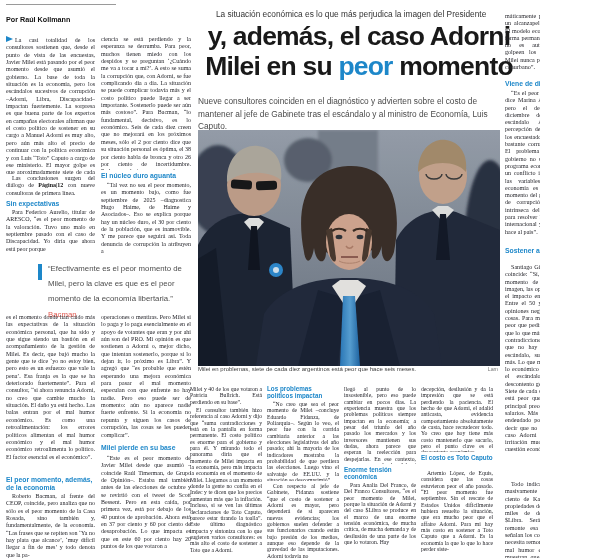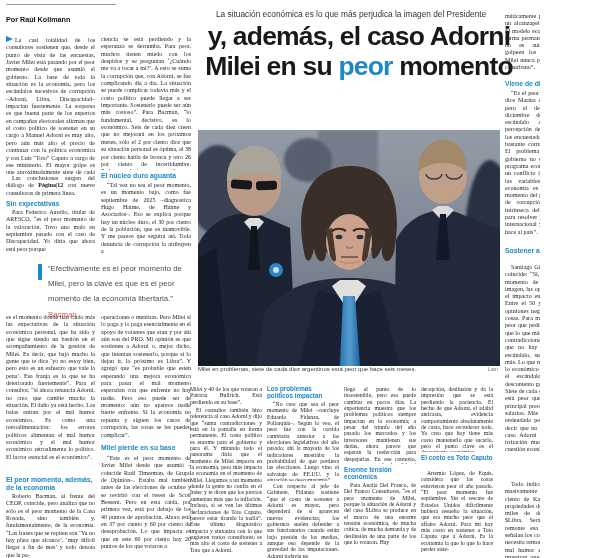--- a/index.html
+++ b/index.html
@@ -51,20 +51,21 @@
   <div class="rule" style="left:6px;top:4px;width:110px;"></div>
   <div class="rule" style="left:540px;top:8px;width:57px;"></div>
 
   <div class="byline" style="left:6px;top:15px;">Por Raúl Kollmann</div>
 
   <div class="kicker">La situación económica es lo que más perjudica la imagen del Presidente</div>
   <div class="headline">
     <div>y, además, el caso Adorni</div>
     <div><span>Milei en su </span><span class="accent">peor</span><span> momento</span></div>
   </div>
+  <div class="deck">Nueve consultores coinciden en el diagnóstico y advierten sobre el costo de mantener al jefe de Gabinete tras el escándalo y al ministro de Economía, Luis Caputo.</div>
 
   <div class="photo">
     <svg width="302" height="236" viewBox="0 0 302 236" xmlns="http://www.w3.org/2000/svg">
       <defs>
         <linearGradient id="bg" x1="0" y1="0" x2="0" y2="1">
           <stop offset="0" stop-color="#9aa2ad"></stop>
             <stop offset="0.5" stop-color="#848c98"></stop>
             <stop offset="1" stop-color="#6b7380"></stop>
         </linearGradient>
         <filter id="soft">

